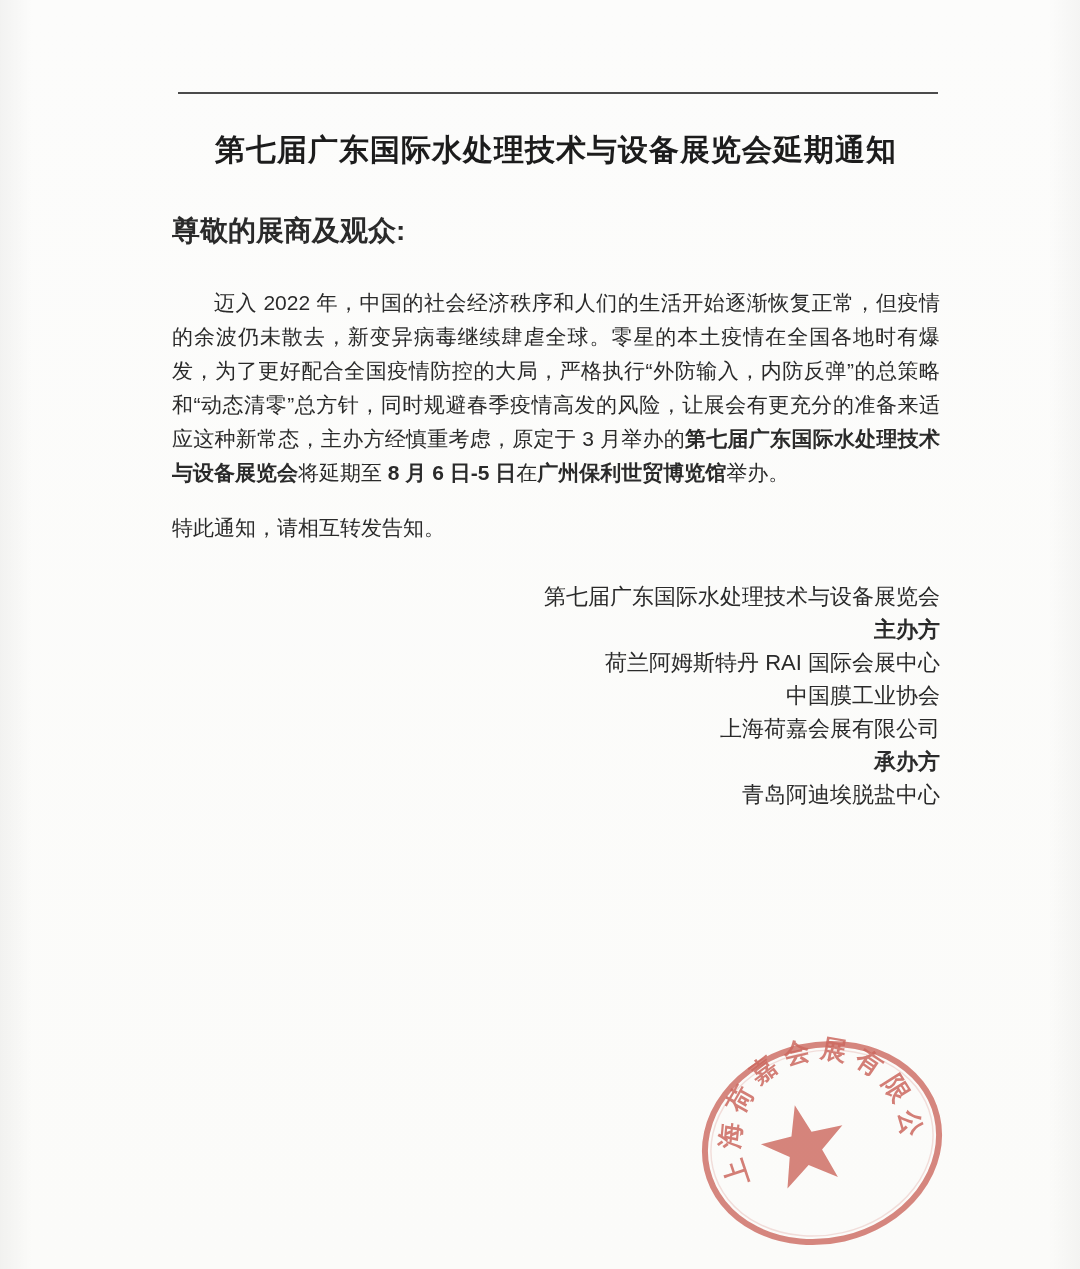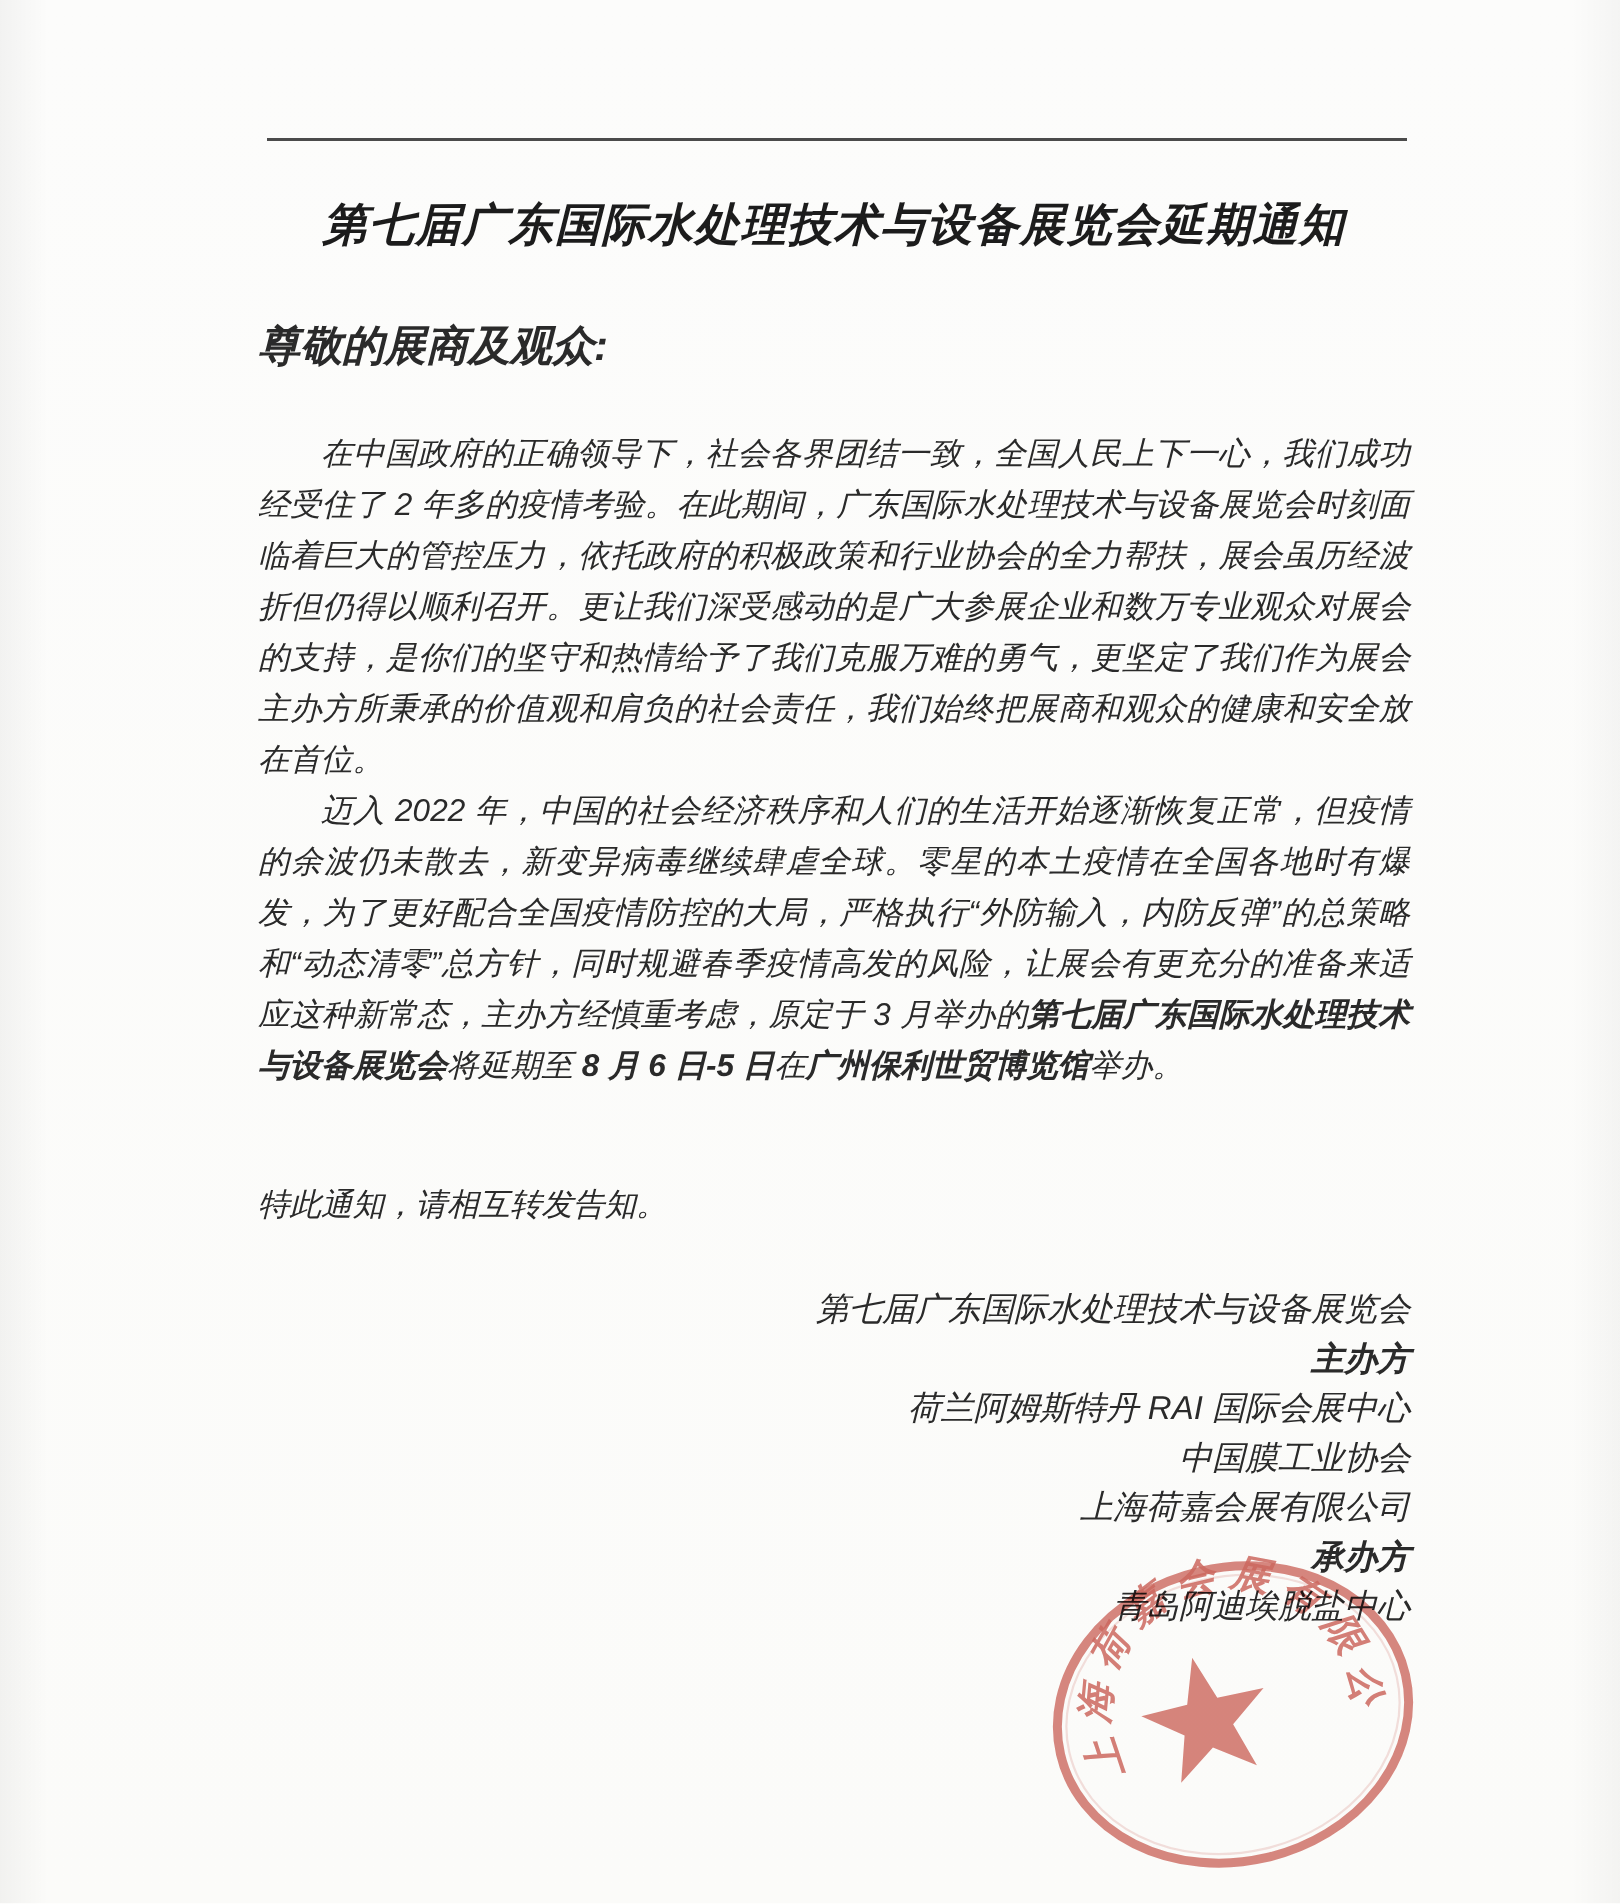--- a/index.html
+++ b/index.html
@@ -6,21 +6,20 @@
   .page {
     position: relative;
     width: 1080px;
     height: 1269px;
     overflow: hidden;
     background:
       linear-gradient(90deg, rgba(0,0,0,0.04), rgba(0,0,0,0) 3%, rgba(0,0,0,0) 97%, rgba(0,0,0,0.03)),
       linear-gradient(#fcfcfb, #fbfbf9);
     font-family: "Liberation Sans", sans-serif;
     color: #2a2a2a;
-    font-style: italic;
   }
   .top-rule {
     position: absolute;
     top: 92px; left: 178px;
     width: 760px; height: 2px;
     background: #4b4b4b;
   }
   .doc-title {
     position: absolute;
     top: 130px; left: 156px;
@@ -40,21 +39,21 @@
     line-height: 34px;
     text-align: justify;
   }
   .salutation {
     margin: 0 0 38px 0;
     font-weight: 700;
     font-size: 28px;
   }
   .para { margin: 0; text-indent: 2em; }
   .bold { font-weight: 700; }
-  .closing-block { margin-top: 58px; }
+  .closing-block { margin-top: 20px; }
   .closing-line { margin: 0; line-height: 36px; }
   .signature {
     margin-top: 34px;
     text-align: right;
     font-size: 22px;
     line-height: 33px;
   }
   .signature p { margin: 0; }
   .stamp {
     position: absolute;
@@ -80,21 +79,20 @@
 <div class="page">
 
   <div class="top-rule"></div>
 
   <h1 class="doc-title">第七届广东国际水处理技术与设备展览会延期通知</h1>
 
   <div class="content">
 
     <p class="salutation">尊敬的展商及观众:</p>
 
-    <p class="para">在中国政府的正确领导下，社会各界团结一致，全国人民上下一心，我们成功经受住了 2 年多的疫情考验。在此期间，广东国际水处理技术与设备展览会时刻面临着巨大的管控压力，依托政府的积极政策和行业协会的全力帮扶，展会虽历经波折但仍得以顺利召开。更让我们深受感动的是广大参展企业和数万专业观众对展会的支持，是你们的坚守和热情给予了我们克服万难的勇气，更坚定了我们作为展会主办方所秉承的价值观和肩负的社会责任，我们始终把展商和观众的健康和安全放在首位。</p>
 
     <p class="para"><span>迈入 2022 年，中国的社会经济秩序和人们的生活开始逐渐恢复正常，但疫情的余波仍未散去，新变异病毒继续肆虐全球。零星的本土疫情在全国各地时有爆发，为了更好配合全国疫情防控的大局，严格执行“外防输入，内防反弹”的总策略和“动态清零”总方针，同时规避春季疫情高发的风险，让展会有更充分的准备来适应这种新常态，主办方经慎重考虑，原定于 3 月举办的</span><span class="bold">第七届广东国际水处理技术与设备展览会</span><span>将延期至 </span><span class="bold">8 月 6 日-5 日</span><span>在</span><span class="bold">广州保利世贸博览馆</span><span>举办。</span></p>
 
 
     <div class="closing-block">
       <p class="closing-line">特此通知，请相互转发告知。</p>
     </div>
 
     <div class="signature">
       <p>第七届广东国际水处理技术与设备展览会</p>

